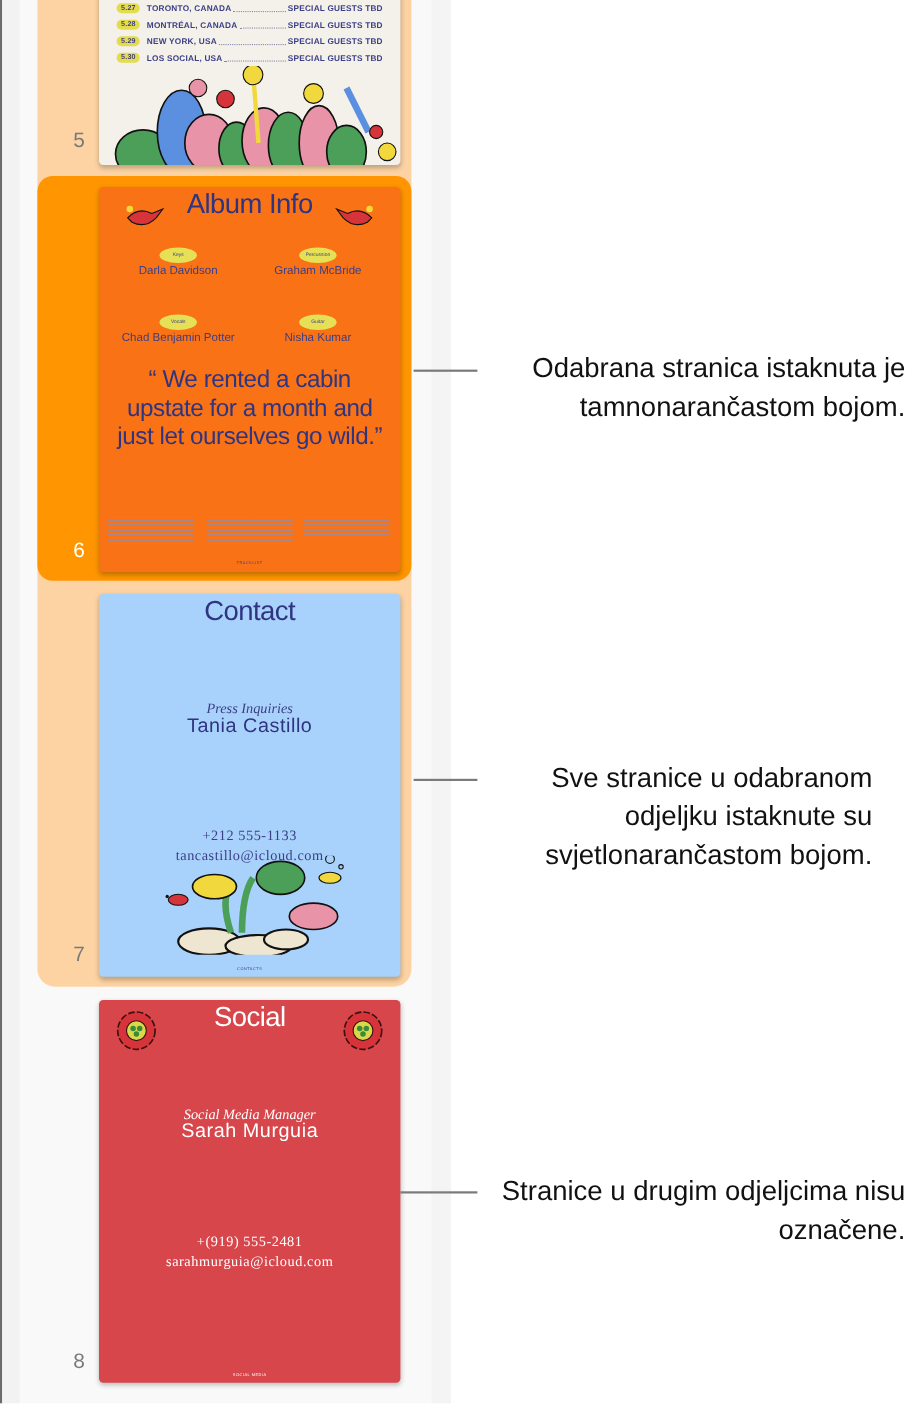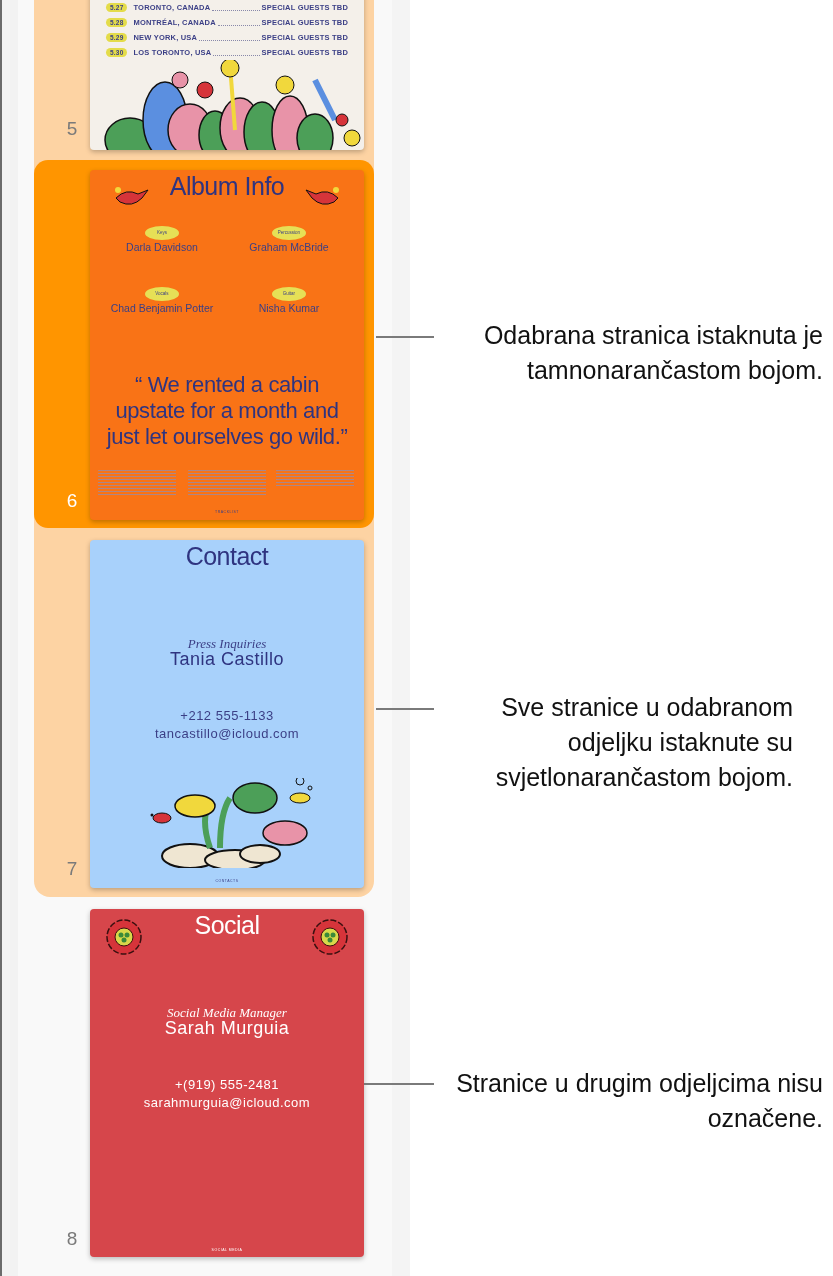--- a/index.html
+++ b/index.html
@@ -24,21 +24,21 @@
   .member { position:absolute; width:130px; text-align:center; }
   .role-badge { display:inline-block; width:34px; height:14px; border-radius:50%; background:#e6e056; font-size:4.5px; color:#3b3f86; line-height:14px; }
   .member-name { font-size:10.5px; color:#3b3f86; margin-top:1px; white-space:nowrap; }
   .quote { position:absolute; top:162px; left:0; right:0; text-align:center; font-size:22px; line-height:26px; color:#2f3480; letter-spacing:-0.4px; }
   .col-text { position:absolute; top:300px; width:78px; height:25px; background:repeating-linear-gradient(to bottom,#8c8fb8 0 1px,transparent 1px 3px); opacity:0.7; }
   .tiny-footer { position:absolute; left:0; right:0; text-align:center; font-size:3.5px; letter-spacing:0.5px; }
   
   .p7 { top:540px; height:348px; background:#a8d1fb; }
   .p7-title { position:absolute; top:2px; left:0; right:0; text-align:center; font-size:25px; color:#2f3480; letter-spacing:-0.5px; }
   .serif-italic { font-family:Liberation Serif, serif; font-style:italic; }
-  .serif { font-family:Liberation Sans, sans-serif; }
+  .serif { font-family:Liberation Serif, serif;margin-top:44px; }
   
   .p8 { top:909px; height:348px; background:#d6464b; }
   .p8-title { position:absolute; top:2px; left:0; right:0; text-align:center; font-size:25px; color:#ffffff; letter-spacing:-0.5px; }
   .callout-line { position:absolute; height:2px; background:#7a7a7a; }
   .callout-text { position:absolute; left:443px; font-size:25px; line-height:35px; color:#111;text-align:right; }
 </style>
 </head>
 <body>
 
 <div class="frame-left"></div>
@@ -63,21 +63,21 @@
     <span>SPECIAL GUESTS TBD</span>
   </div>
   <div class="tour-row" style="top:40px">
     <span class="tour-date">5.29</span>
     <span>NEW YORK, USA</span>
     <span class="tour-dots"></span>
     <span>SPECIAL GUESTS TBD</span>
   </div>
   <div class="tour-row" style="top:55px">
     <span class="tour-date">5.30</span>
-    <span>LOS TORONTO, USA</span>
+    <span>LOS SOCIAL, USA</span>
     <span class="tour-dots"></span>
     <span>SPECIAL GUESTS TBD</span>
   </div>
   <svg style="position:absolute;left:0;top:70px" width="274" height="90" viewBox="0 0 274 90">
     <ellipse cx="40" cy="80" rx="25" ry="22" fill="#4c9f58" stroke="#111" stroke-width="1.5"></ellipse>
     <ellipse cx="75" cy="60" rx="22" ry="38" fill="#5b8fe0" stroke="#111" stroke-width="1.5"></ellipse>
     <ellipse cx="100" cy="70" rx="22" ry="26" fill="#e893a8" stroke="#111" stroke-width="1.5"></ellipse>
     <ellipse cx="125" cy="75" rx="16" ry="24" fill="#4c9f58" stroke="#111" stroke-width="1.5"></ellipse>
     <ellipse cx="150" cy="68" rx="20" ry="30" fill="#e893a8" stroke="#111" stroke-width="1.5"></ellipse>
     <ellipse cx="172" cy="72" rx="18" ry="30" fill="#4c9f58" stroke="#111" stroke-width="1.5"></ellipse>
@@ -114,21 +114,21 @@
     <div class="member-name">Graham McBride</div>
   </div>
   <div class="member" style="left:134px;top:111px">
     <div class="role-badge">Guitar</div>
     <div class="member-name">Nisha Kumar</div>
   </div>
   <div class="member" style="left:7px;top:111px">
     <div class="role-badge">Vocals</div>
     <div class="member-name">Chad Benjamin Potter</div>
   </div>
-  <div class="quote" style="padding:0 13px;margin-top:40px;">“ We rented a cabin upstate for a month and just let ourselves go wild.”</div>
+  <div class="quote" style="padding:0 13px;">“ We rented a cabin upstate for a month and just let ourselves go wild.”</div>
   <div class="col-text" style="left:8px"></div>
   <div class="col-text" style="left:98px"></div>
   <div class="col-text" style="left:186px;height:18px"></div>
   <div class="tiny-footer" style="top:340px;color:#3b3f86">TRACKLIST</div>
 </div>
 <div class="pnum sel" style="top:490px">6</div>
 
 <div class="thumb p7">
   <div class="p7-title">Contact</div>
   <div class="serif-italic" style="position:absolute;top:96px;left:0;right:0;text-align:center;font-size:13px;color:#3b3f86">Press Inquiries</div>

